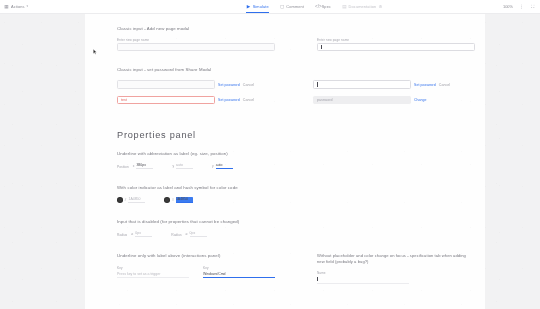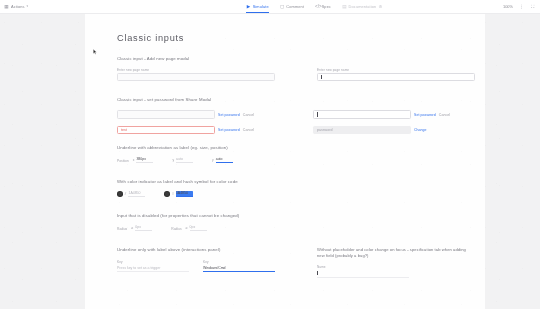--- a/index.html
+++ b/index.html
@@ -194,21 +194,20 @@
   </div>
 
   <div class="canvas-wrap">
     <div class="noise"></div>
 
     <div class="page">
       <div class="page-noise"></div>
 
       <div class="content">
 
-        <h1 class="sec" style="margin-top:20px;">Classic inputs</h1>
 
         <p class="sub" style="margin-top:13px;">Classic input - Add new page modal</p>
 
         <div style="display:flex;margin-top:7px;">
           <div style="width:158px;">
             <p class="flabel">Enter new page name</p>
             <div class="inp" style="width:158px;">
               <span class="val"></span>
             </div>
           </div>
@@ -250,20 +249,21 @@
             <span class="lnk muted">Cancel</span>
           </div>
           <div class="prow" style="width:158px;margin-left:42px;">
             <div class="inp grey" style="width:98px;">
               <span class="ph">password</span>
             </div>
             <span class="lnk">Change</span>
           </div>
         </div>
 
+        <h1 class="sec" style="margin-top:26px;">Properties panel</h1>
 
         <p class="sub" style="margin-top:11px;">Underline with abbreviation as label (eg. size, position)</p>
 
         <div class="prop-row" style="margin-top:7px;">
           <span class="pf-name">Position</span>
           <div class="pf" style="margin-right:19px;">
             <span class="ab">x</span>
             <span class="uline">380px</span>
           </div>
           <div class="pf" style="margin-right:19px;">

